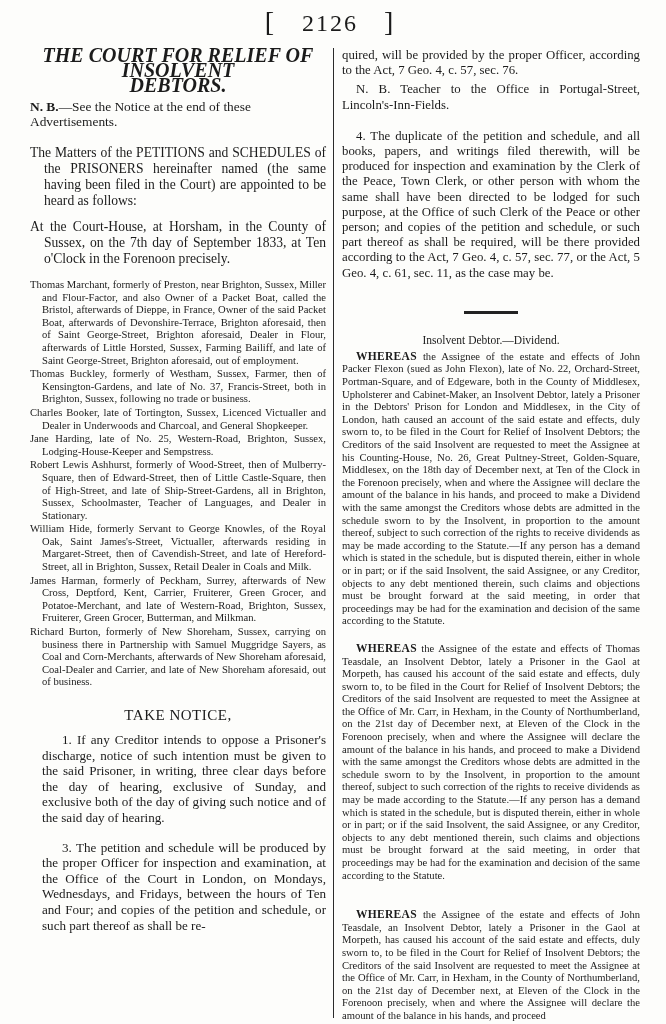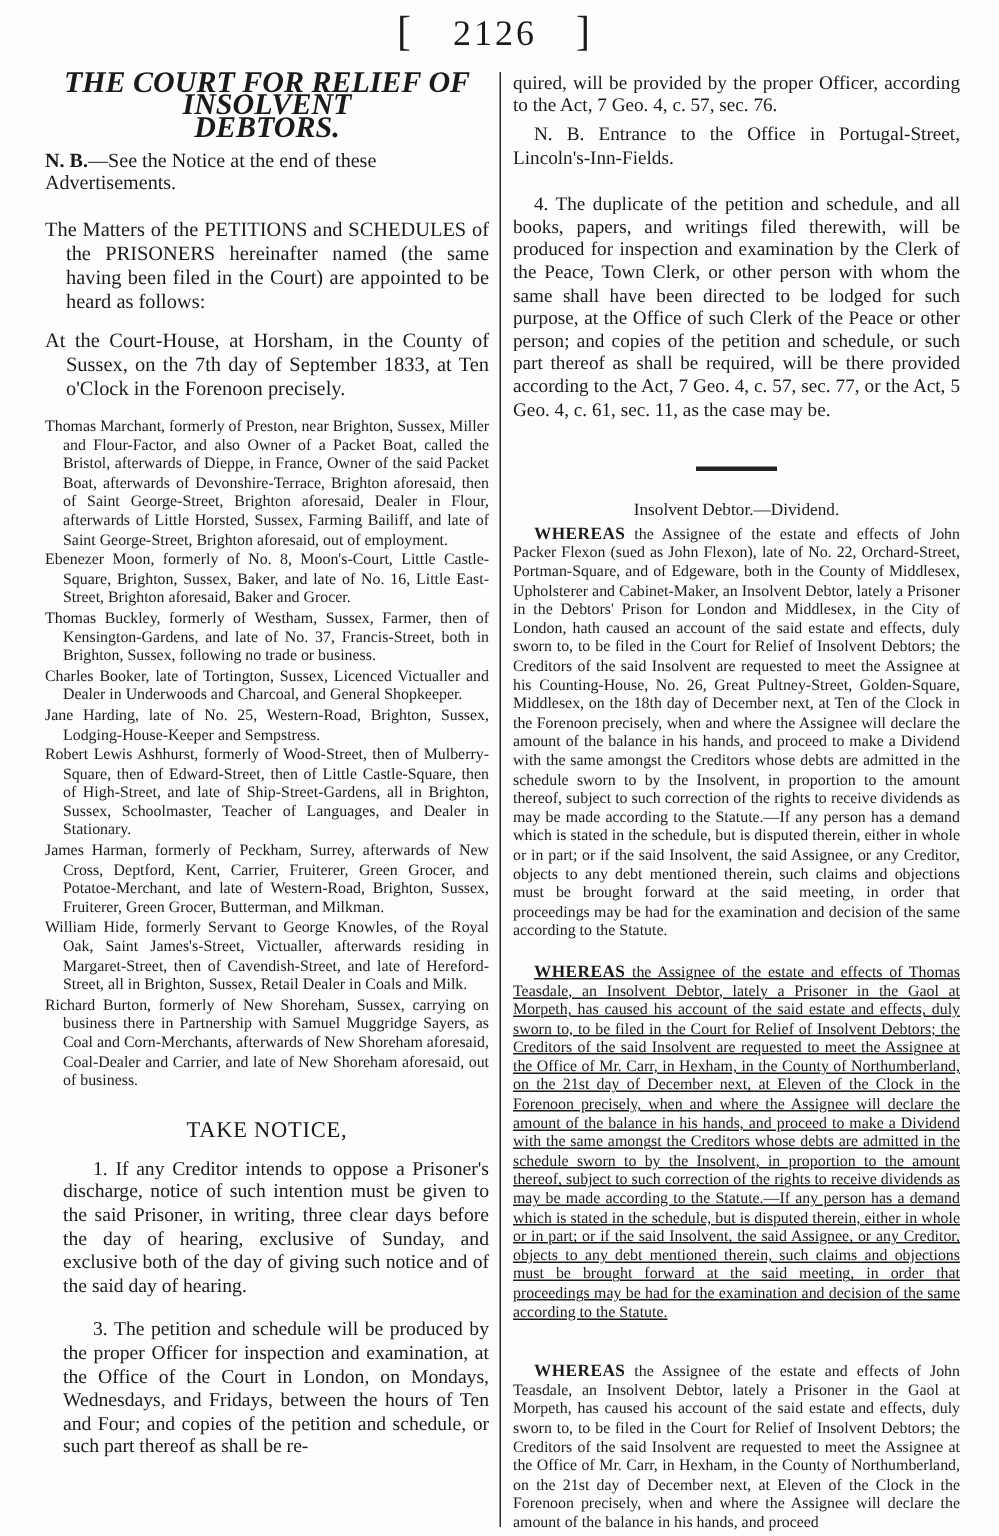--- a/index.html
+++ b/index.html
@@ -27,21 +27,21 @@
   .take-notice { text-align:center; font-size:15px; letter-spacing:0.5px; margin:18px 0 8px 0; }
   .clause { font-size:13.1px; line-height:15.6px; text-indent:20px; text-align:justify; margin:0 0 14px 12px; }
   .rclause { font-size:12.8px; line-height:15.2px; text-align:justify; margin:0; }
   .rclause.indent { text-indent:14px; }
   .rclause.gap { margin-top:4px; }
   .rclause.big-gap { margin-top:16px; text-indent:14px; }
   .divider { width:54px; height:3px; background:#222; margin:30px auto 0 auto; }
   .dividend-head { text-align:center; font-size:11.5px; margin:20px 0 4px 0; }
   .notice { font-size:10.6px; line-height:12.6px; text-align:justify; text-indent:14px; margin:0; }
   .notice .lead { font-weight:bold; font-size:11.5px; letter-spacing:0.3px; }
-  .notice.sp { margin-top:14px;text-decoration:underline; }
+  .notice.sp { margin-top:14px; }
   .notice.sp2 { margin-top:26px; }
 </style>
 </head>
 <body>
 
 <div class="page-number">
   <span class="br">[</span>
   <span>2126</span>
   <span class="br">]</span>
 </div>
@@ -53,37 +53,36 @@
     <span>THE COURT FOR RELIEF OF INSOLVENT</span>
     <span class="sub">DEBTORS.</span>
   </h1>
   <p class="nb">
     <b>N. B.</b><span>—See the Notice at the end of these Advertisements.</span>
   </p>
   <p class="intro">The Matters of the PETITIONS and SCHEDULES of the PRISONERS hereinafter named (the same having been filed in the Court) are appointed to be heard as follows:</p>
   <p class="hearing">At the Court-House, at Horsham, in the County of Sussex, on the 7th day of September 1833, at Ten o'Clock in the Forenoon precisely.</p>
   <ul class="prisoners">
     <li>Thomas Marchant, formerly of Preston, near Brighton, Sussex, Miller and Flour-Factor, and also Owner of a Packet Boat, called the Bristol, afterwards of Dieppe, in France, Owner of the said Packet Boat, afterwards of Devonshire-Terrace, Brighton aforesaid, then of Saint George-Street, Brighton aforesaid, Dealer in Flour, afterwards of Little Horsted, Sussex, Farming Bailiff, and late of Saint George-Street, Brighton aforesaid, out of employment.</li>
-    <li>Ebenezer Moon, formerly of No. 8, Moon's-Court, Little Castle-Square, Brighton, Sussex, Baker, and late of No. 16, Little East-Street, Brighton aforesaid, Baker and Grocer.</li>
     <li>Thomas Buckley, formerly of Westham, Sussex, Farmer, then of Kensington-Gardens, and late of No. 37, Francis-Street, both in Brighton, Sussex, following no trade or business.</li>
     <li>Charles Booker, late of Tortington, Sussex, Licenced Victualler and Dealer in Underwoods and Charcoal, and General Shopkeeper.</li>
     <li>Jane Harding, late of No. 25, Western-Road, Brighton, Sussex, Lodging-House-Keeper and Sempstress.</li>
     <li>Robert Lewis Ashhurst, formerly of Wood-Street, then of Mulberry-Square, then of Edward-Street, then of Little Castle-Square, then of High-Street, and late of Ship-Street-Gardens, all in Brighton, Sussex, Schoolmaster, Teacher of Languages, and Dealer in Stationary.</li>
+    <li>William Hide, formerly Servant to George Knowles, of the Royal Oak, Saint James's-Street, Victualler, afterwards residing in Margaret-Street, then of Cavendish-Street, and late of Hereford-Street, all in Brighton, Sussex, Retail Dealer in Coals and Milk.</li>
     <li>James Harman, formerly of Peckham, Surrey, afterwards of New Cross, Deptford, Kent, Carrier, Fruiterer, Green Grocer, and Potatoe-Merchant, and late of Western-Road, Brighton, Sussex, Fruiterer, Green Grocer, Butterman, and Milkman.</li>
-    <li>William Hide, formerly Servant to George Knowles, of the Royal Oak, Saint James's-Street, Victualler, afterwards residing in Margaret-Street, then of Cavendish-Street, and late of Hereford-Street, all in Brighton, Sussex, Retail Dealer in Coals and Milk.</li>
     <li>Richard Burton, formerly of New Shoreham, Sussex, carrying on business there in Partnership with Samuel Muggridge Sayers, as Coal and Corn-Merchants, afterwards of New Shoreham aforesaid, Coal-Dealer and Carrier, and late of New Shoreham aforesaid, out of business.</li>
   </ul>
   <div class="take-notice">TAKE NOTICE,</div>
   <p class="clause">1. If any Creditor intends to oppose a Prisoner's discharge, notice of such intention must be given to the said Prisoner, in writing, three clear days before the day of hearing, exclusive of Sunday, and exclusive both of the day of giving such notice and of the said day of hearing.</p>
   <p class="clause">3. The petition and schedule will be produced by the proper Officer for inspection and examination, at the Office of the Court in London, on Mondays, Wednesdays, and Fridays, between the hours of Ten and Four; and copies of the petition and schedule, or such part thereof as shall be re-</p>
 </div>
 
 <div class="col col-right">
   <p class="rclause">quired, will be provided by the proper Officer, according to the Act, 7 Geo. 4, c. 57, sec. 76.</p>
-  <p class="rclause indent gap">N. B. Entrance to the Office in Portugal-Street, Lincoln's-Inn-Fields.</p>
+  <p class="rclause indent gap">N. B. Teacher to the Office in Portugal-Street, Lincoln's-Inn-Fields.</p>
   <p class="rclause big-gap">4. The duplicate of the petition and schedule, and all books, papers, and writings filed therewith, will be produced for inspection and examination by the Clerk of the Peace, Town Clerk, or other person with whom the same shall have been directed to be lodged for such purpose, at the Office of such Clerk of the Peace or other person; and copies of the petition and schedule, or such part thereof as shall be required, will be there provided according to the Act, 7 Geo. 4, c. 57, sec. 77, or the Act, 5 Geo. 4, c. 61, sec. 11, as the case may be.</p>
 
   <div class="divider"></div>
   <div class="dividend-head">Insolvent Debtor.—Dividend.</div>
 
   <p class="notice">
     <span class="lead">WHEREAS</span><span> the Assignee of the estate and effects of John Packer Flexon (sued as John Flexon), late of No. 22, Orchard-Street, Portman-Square, and of Edgeware, both in the County of Middlesex, Upholsterer and Cabinet-Maker, an Insolvent Debtor, lately a Prisoner in the Debtors' Prison for London and Middlesex, in the City of London, hath caused an account of the said estate and effects, duly sworn to, to be filed in the Court for Relief of Insolvent Debtors; the Creditors of the said Insolvent are requested to meet the Assignee at his Counting-House, No. 26, Great Pultney-Street, Golden-Square, Middlesex, on the 18th day of December next, at Ten of the Clock in the Forenoon precisely, when and where the Assignee will declare the amount of the balance in his hands, and proceed to make a Dividend with the same amongst the Creditors whose debts are admitted in the schedule sworn to by the Insolvent, in proportion to the amount thereof, subject to such correction of the rights to receive dividends as may be made according to the Statute.—If any person has a demand which is stated in the schedule, but is disputed therein, either in whole or in part; or if the said Insolvent, the said Assignee, or any Creditor, objects to any debt mentioned therein, such claims and objections must be brought forward at the said meeting, in order that proceedings may be had for the examination and decision of the same according to the Statute.</span>
   </p>
   <p class="notice sp">
     <span class="lead">WHEREAS</span><span> the Assignee of the estate and effects of Thomas Teasdale, an Insolvent Debtor, lately a Prisoner in the Gaol at Morpeth, has caused his account of the said estate and effects, duly sworn to, to be filed in the Court for Relief of Insolvent Debtors; the Creditors of the said Insolvent are requested to meet the Assignee at the Office of Mr. Carr, in Hexham, in the County of Northumberland, on the 21st day of December next, at Eleven of the Clock in the Forenoon precisely, when and where the Assignee will declare the amount of the balance in his hands, and proceed to make a Dividend with the same amongst the Creditors whose debts are admitted in the schedule sworn to by the Insolvent, in proportion to the amount thereof, subject to such correction of the rights to receive dividends as may be made according to the Statute.—If any person has a demand which is stated in the schedule, but is disputed therein, either in whole or in part; or if the said Insolvent, the said Assignee, or any Creditor, objects to any debt mentioned therein, such claims and objections must be brought forward at the said meeting, in order that proceedings may be had for the examination and decision of the same according to the Statute.</span>

